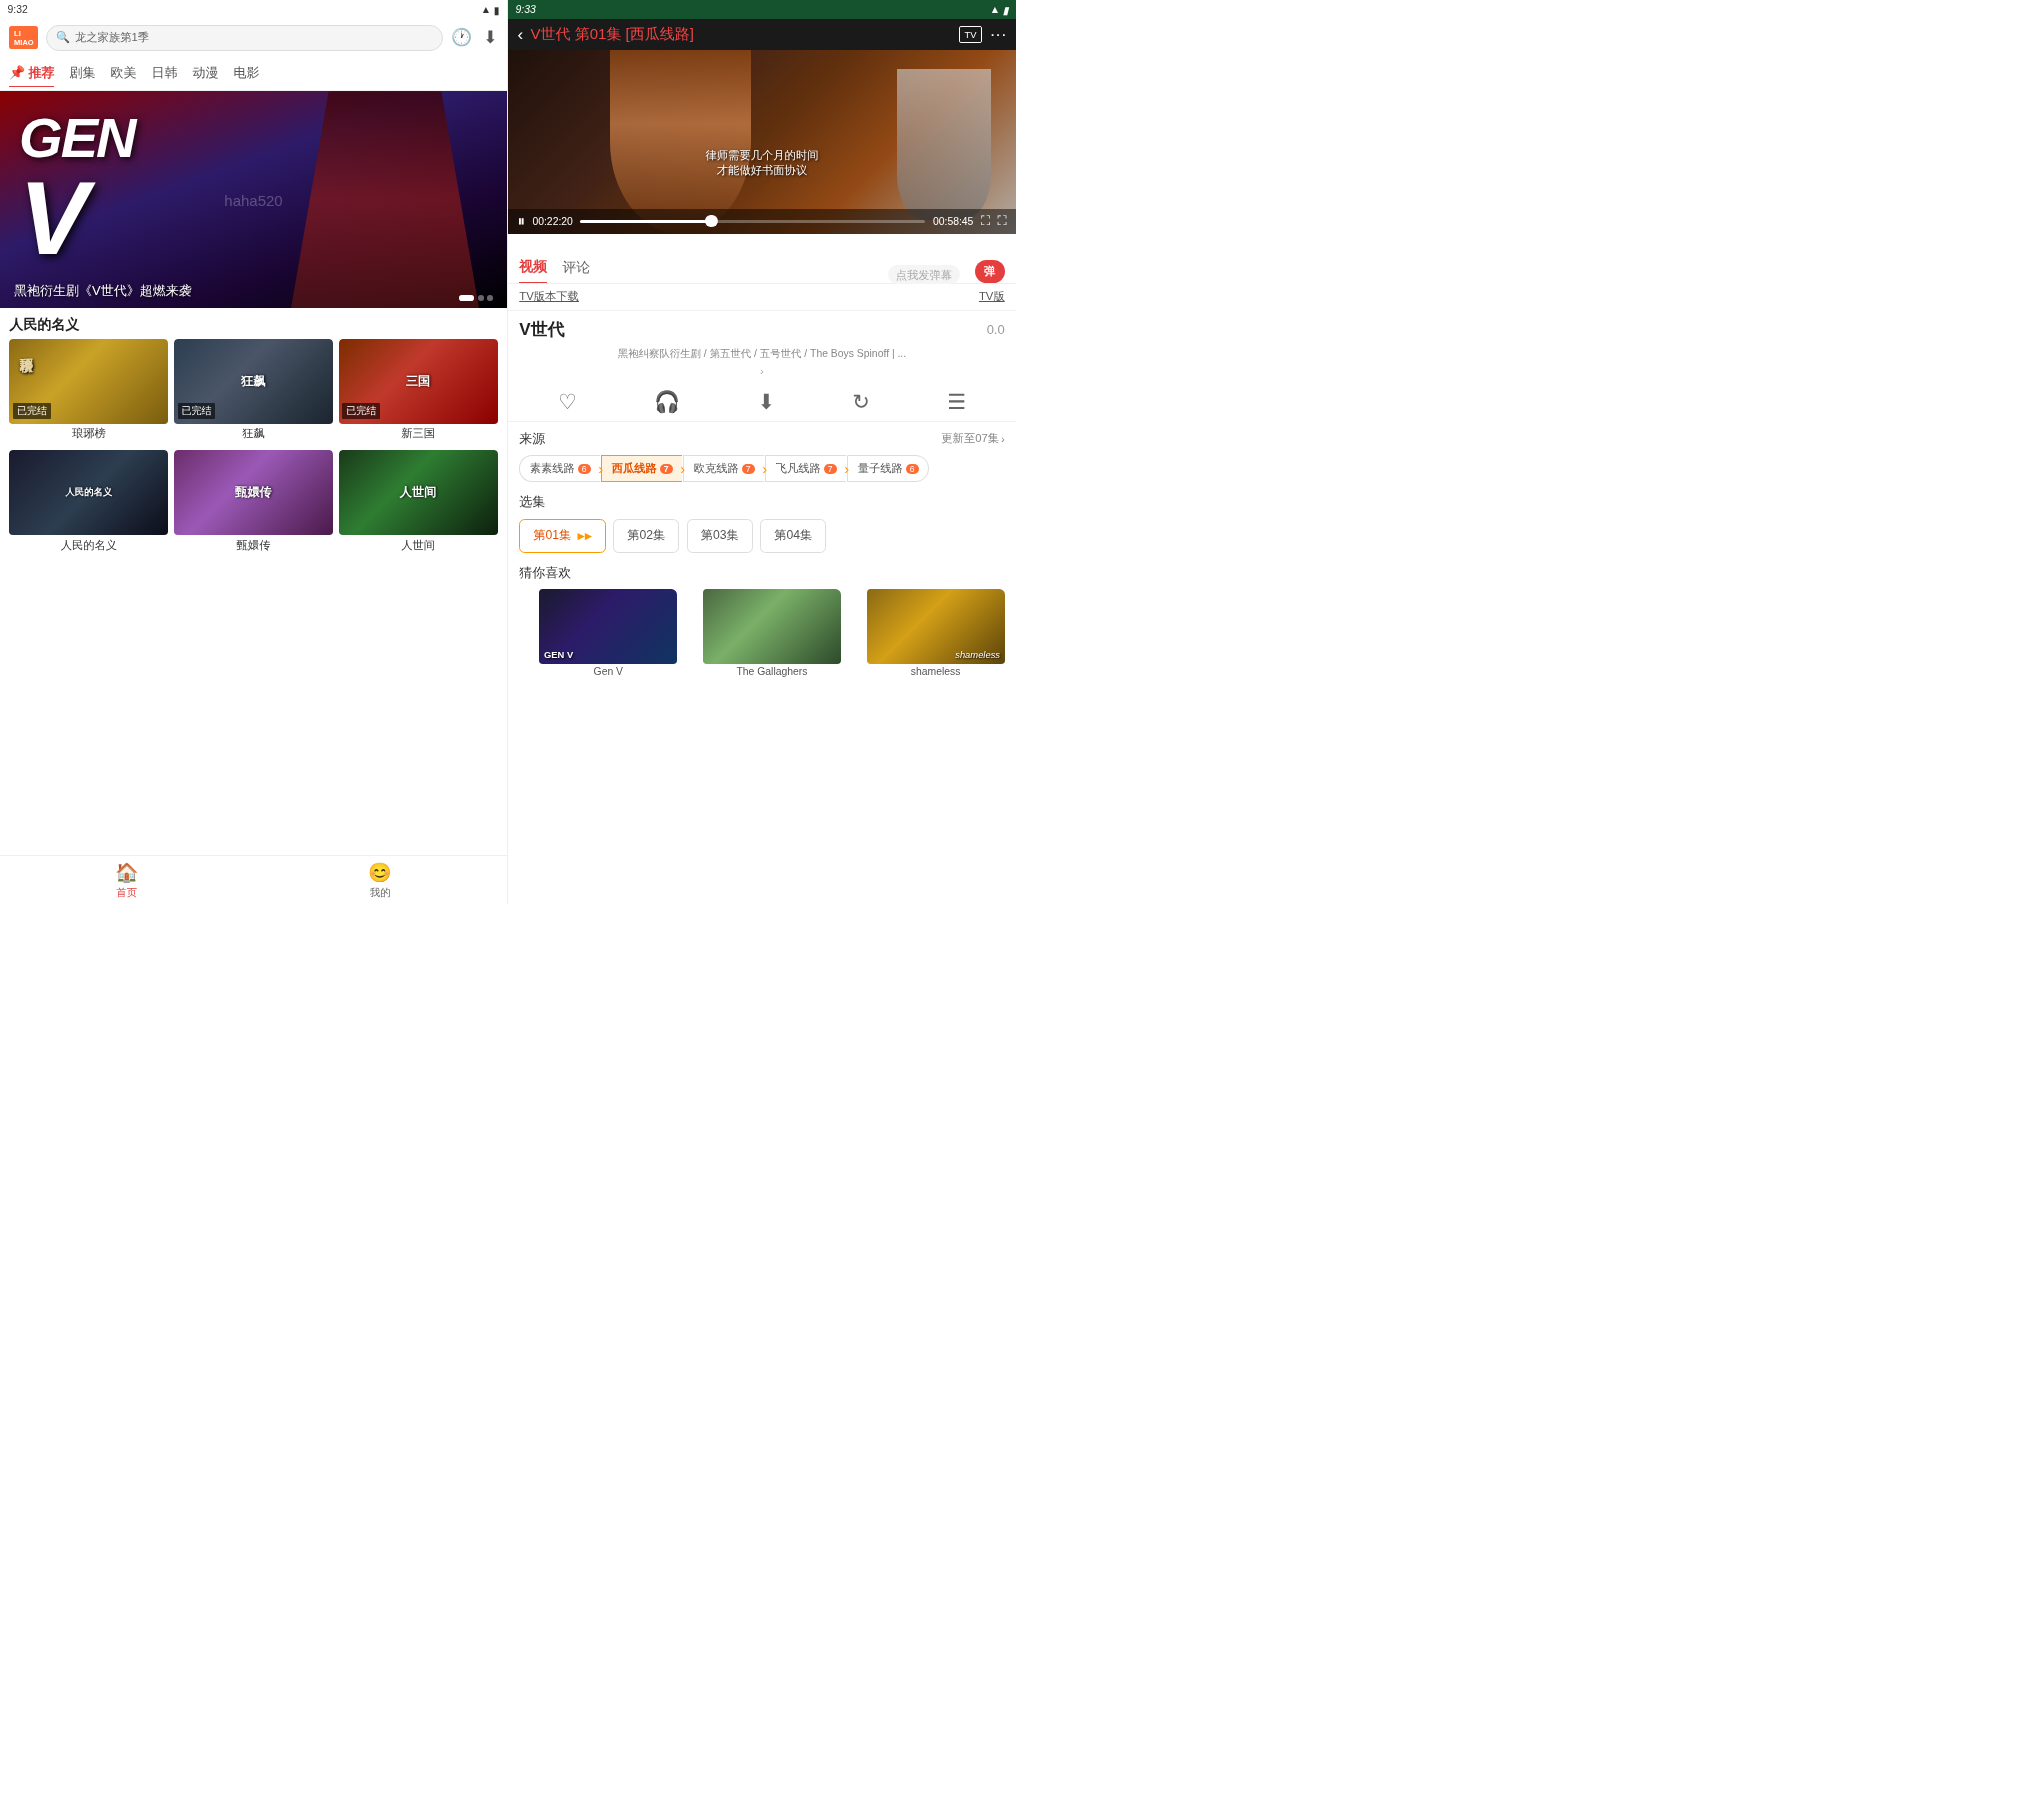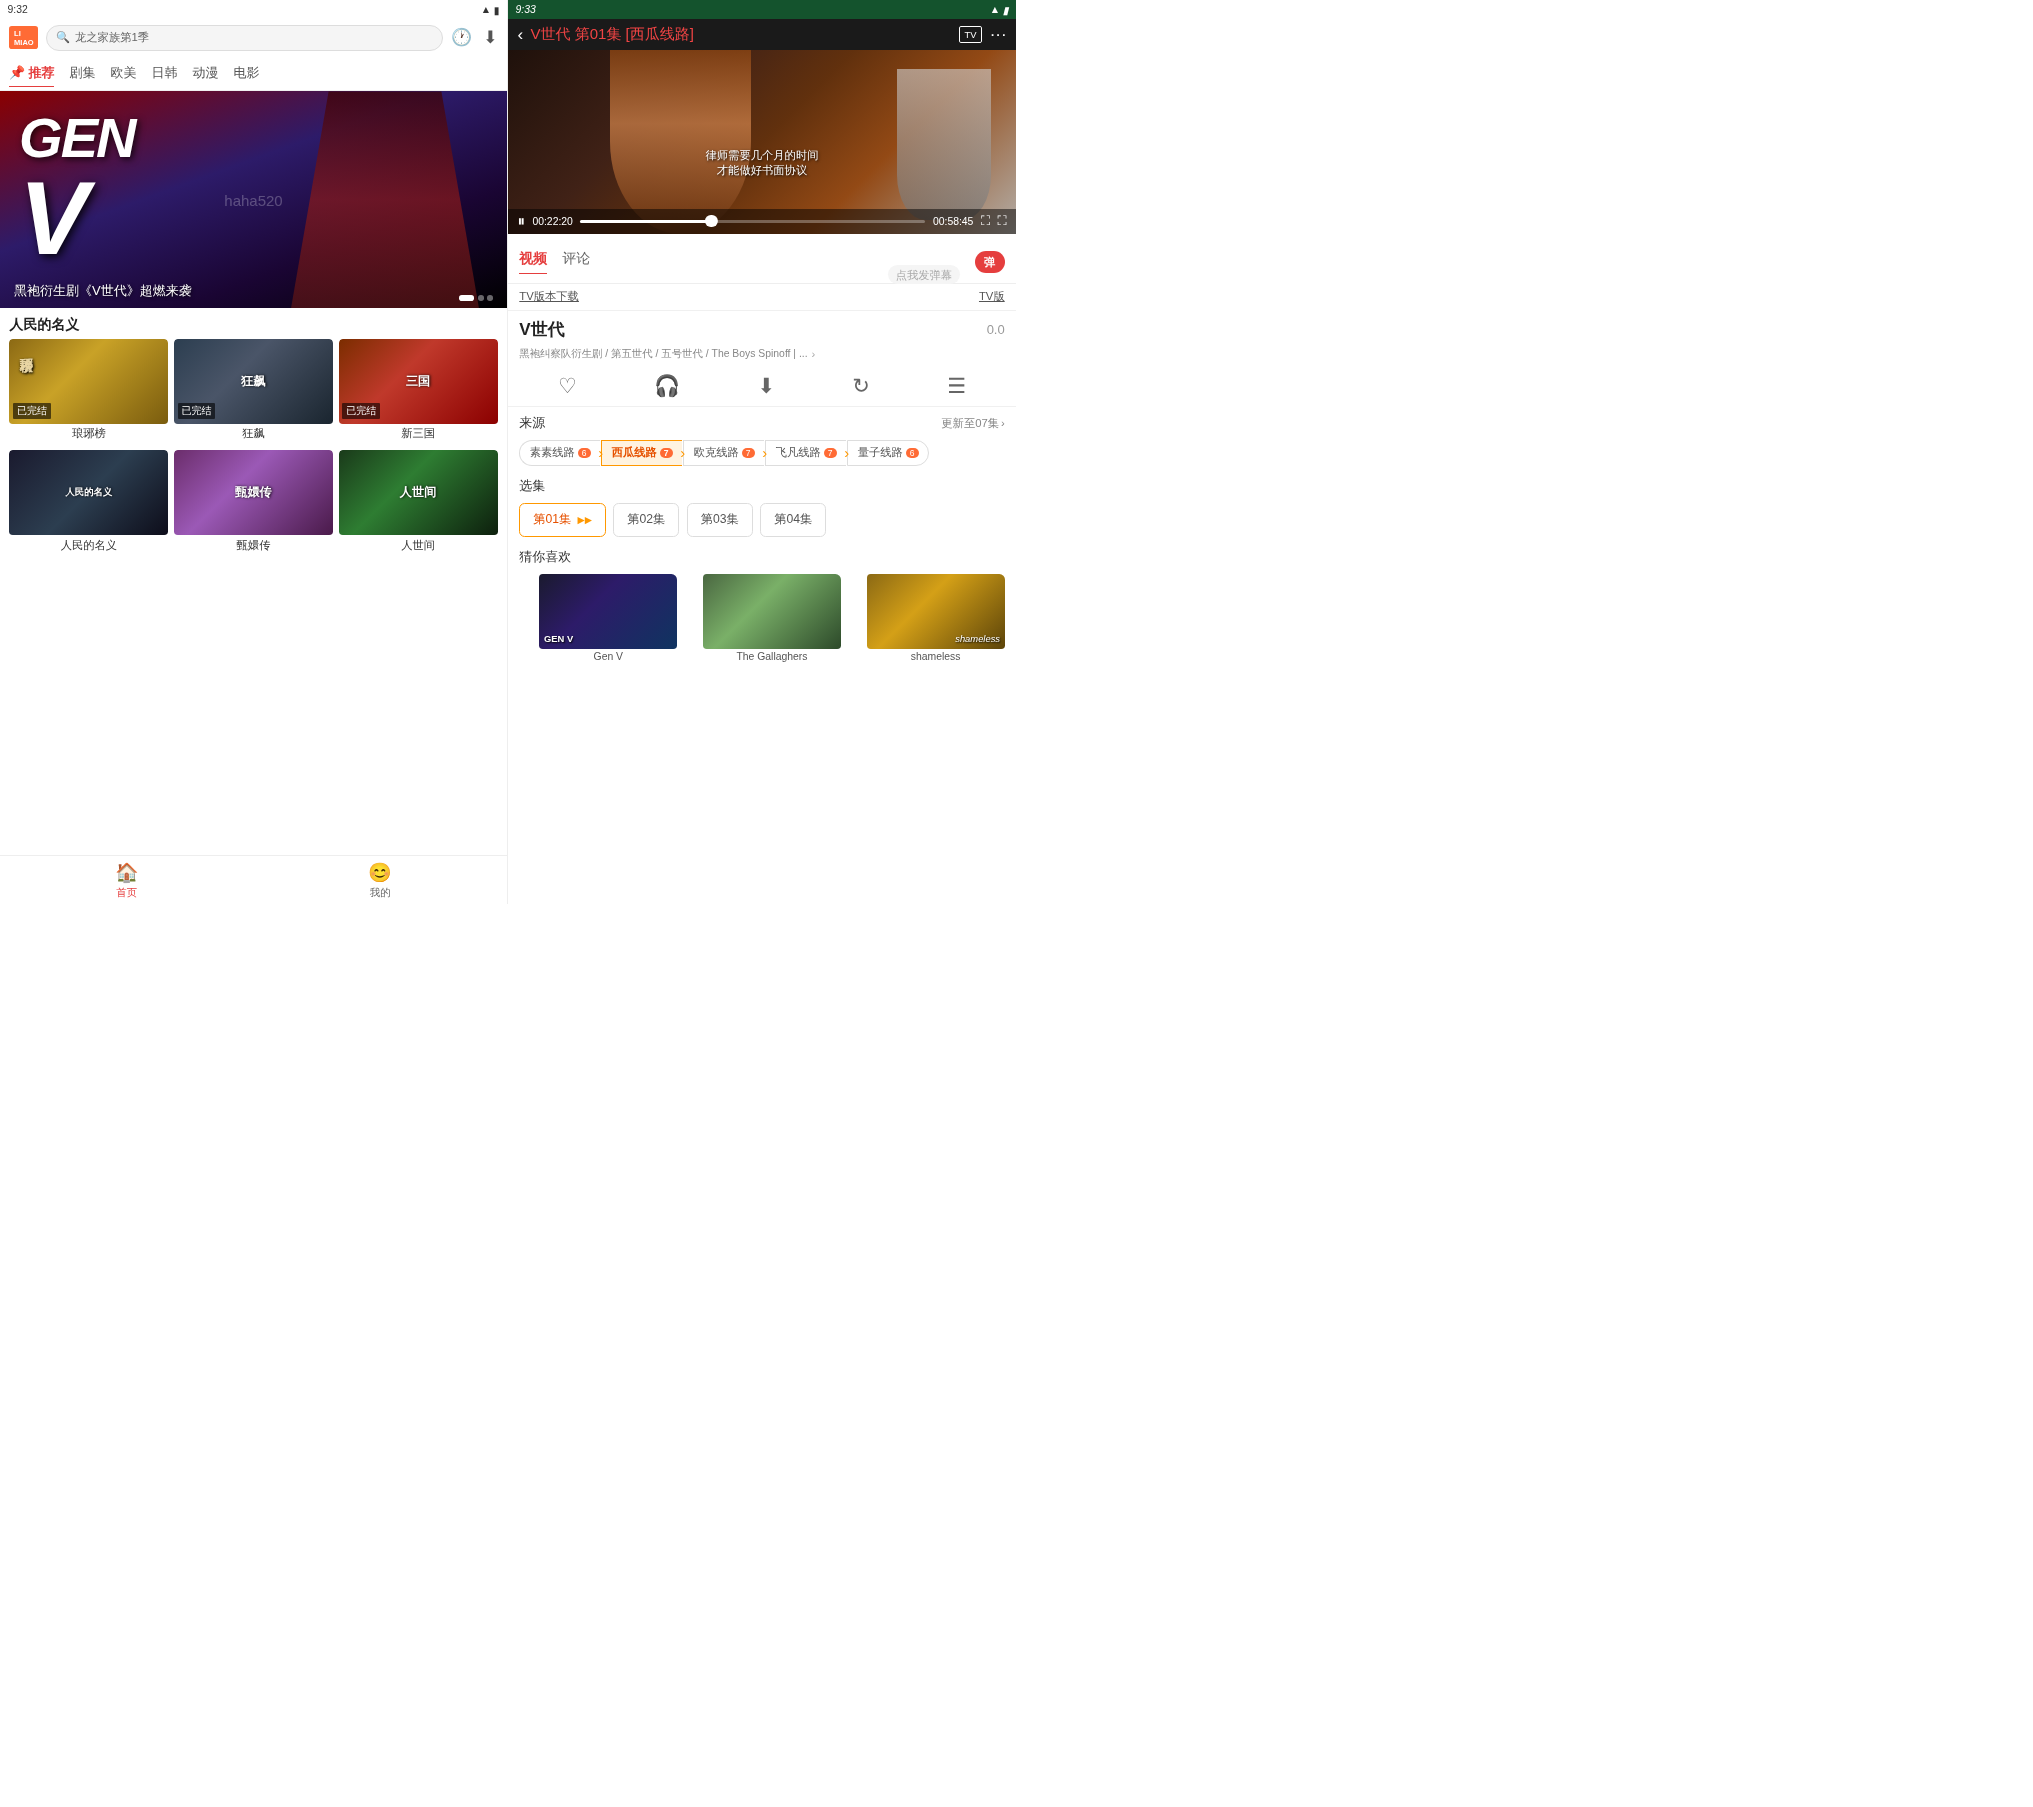--- a/index.html
+++ b/index.html
@@ -401,21 +401,21 @@
     .content-area {
       flex: 1;
       overflow-y: auto;
       overflow-x: hidden;
     }
     .content-area::-webkit-scrollbar { width: 1.9px; }
 
     
     .video-tabs {
       display: flex;
-      align-items: center;
+      align-items: flex-end;
       padding: 7.5px 11.3px 0;
       gap: 15px;
       border-bottom: 0.9px solid #eee;
     }
     .video-tab {
       font-size: 14px;
       color: #666;
       padding-bottom: 5.6px;
       cursor: pointer;
     }
@@ -483,20 +483,21 @@
       color: #999;
     }
 
     
     .tags-row {
       display: flex;
       align-items: center;
       padding: 1.9px 11.3px 5.6px;
       gap: 3.8px;
       overflow: hidden;
+      flex-direction: column;
     }
     .tag-text {
       font-size: 10.4px;
       color: #888;
       white-space: nowrap;
     }
     .tag-arrow { font-size: 11.3px; color: #aaa; }
 
     
     .action-row {

